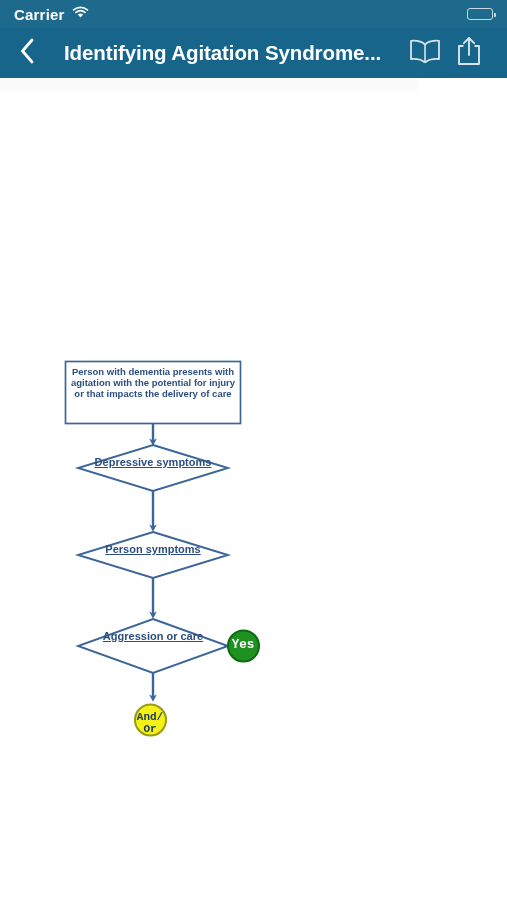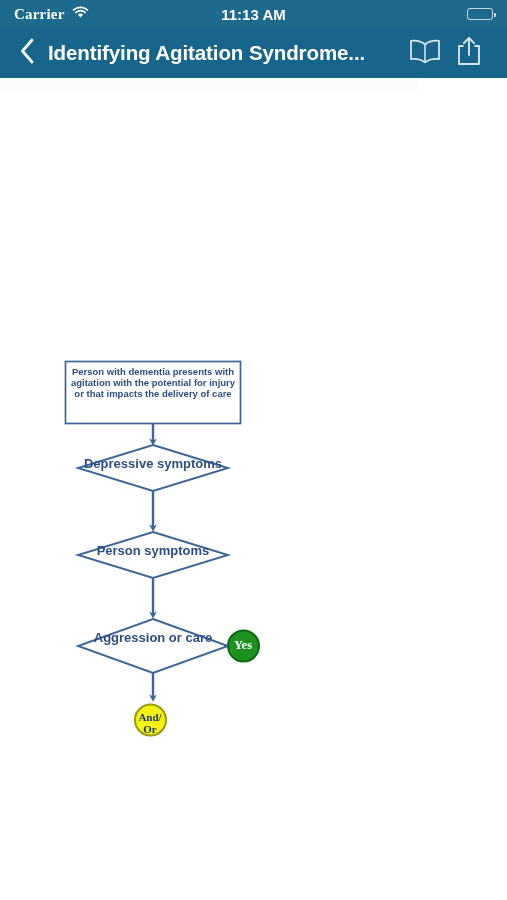--- a/index.html
+++ b/index.html
@@ -32,21 +32,20 @@
     display: flex;
     align-items: center;
     gap: 7px;
     flex: 0 0 auto;
   }
   .status-carrier {
     font-size: 15px;
     font-weight: 600;
     letter-spacing: 0.2px;
     color: #ffffff;
-    font-family: Liberation Serif, serif;
   }
   #status-center {
     position: absolute;
     left: 0; right: 0;
     text-align: center;
     font-size: 15px;
     font-weight: 700;
     color: #ffffff;
     pointer-events: none;
   }
@@ -101,21 +100,21 @@
     align-items: center;
     justify-content: center;
     cursor: pointer;
   }
   #nav-title {
     flex: 1 1 auto;
     color: #ffffff;
     font-size: 20.5px;
     font-weight: 700;
     letter-spacing: -0.1px;
-    margin-left: 8px;
+    margin-left: 24px;
     white-space: nowrap;
     overflow: hidden;
   }
   .nav-icon-btn {
     flex: 0 0 auto;
     width: 44px;
     height: 40px;
     display: flex;
     align-items: center;
     justify-content: center;
@@ -156,33 +155,34 @@
   }
   #start-box-label {
     left: 66px;
     top: 288px;
     width: 174px;
     font-size: 9.5px;
     font-weight: 700;
   }
   .diamond-label {
     width: 150px;
-    font-size: 13px;
-    font-weight: 700;
+    font-size: 11px;
+    font-weight: 700;
+    text-decoration: underline;
   }
   #dia1-label { left: 78px; top: 378px; }
   #dia2-label { left: 78px; top: 465px; }
   #dia3-label { left: 78px; top: 552px; }
 
   .circle-label {
     position: absolute;
     text-align: center;
     line-height: 1.1;
     pointer-events: none;
-    font-family: Liberation Serif, serif;
+    font-family: Liberation Mono, monospace;
     font-weight: 700;
   }
   #yes-label {
     left: 224px;
     top: 561px;
     width: 38px;
     font-size: 12.5px;
     color: #ffffff;
   }
   #andor-label {
@@ -200,21 +200,20 @@
   <div id="status-left">
     <span class="status-carrier">Carrier</span>
     <span>
       <svg width="17" height="13" viewBox="0 0 17 13">
         <path d="M8.5 11.6 L5.9 8.6 a4.3 4.3 0 0 1 5.2 0 Z" fill="#ffffff"></path>
         <path d="M3.9 6.4 a7.4 7.4 0 0 1 9.2 0" stroke="#ffffff" stroke-width="1.7" fill="none" stroke-linecap="round"></path>
         <path d="M1.6 3.9 a11 11 0 0 1 13.8 0" stroke="#ffffff" stroke-width="1.7" fill="none" stroke-linecap="round"></path>
       </svg>
     </span>
   </div>
-  <div id="status-center">11:13 AM</div>
   <div id="status-right">
     <span class="battery-shell">
       <span class="battery-fill" style="width:18%"></span>
     </span>
   </div>
 </div>
 
 <div id="nav-bar">
   <div id="back-button">
     <span>

